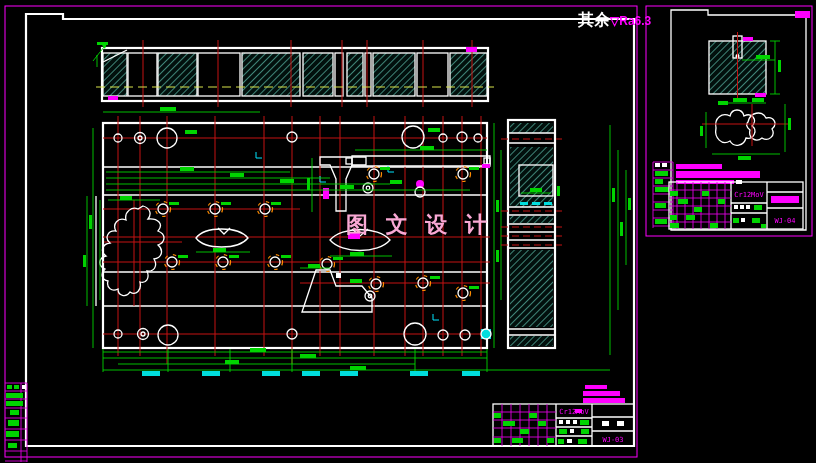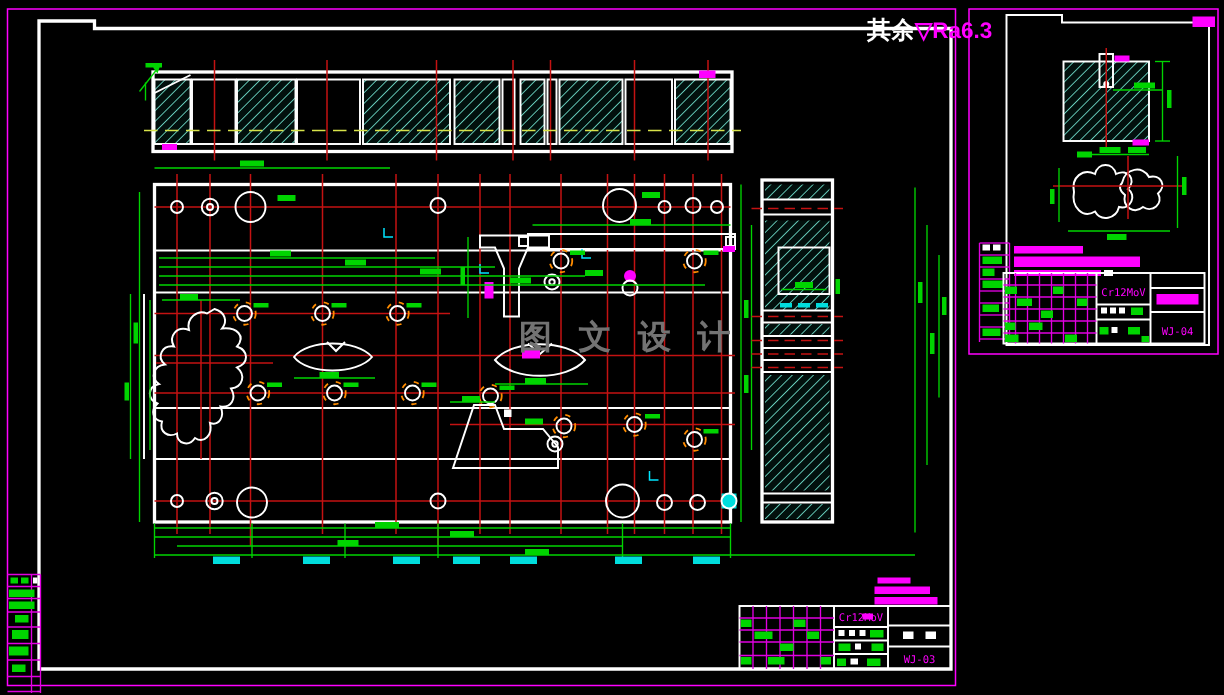--- a/index.html
+++ b/index.html
@@ -18,25 +18,25 @@
   .cl{stroke:#00e5ff;stroke-width:1;fill:none}
   .gb{fill:#00d400}
   .mb{fill:#ff00ff}
   .wb{fill:#ffffff}
   .cb{fill:#00dddd}
   .hatch{fill:url(#h1)}
   .boltring{stroke:#ff8c00;stroke-width:1.2;fill:none;stroke-dasharray:3.5 5.5}
   text{font-family:"DejaVu Sans Mono","Liberation Mono",monospace;}
   .tmag{fill:#ff00ff;font-size:7px;}
   
-  .watermark{position:absolute;left:346px;top:210px;color:#737373;font-weight:bold;
+  .watermark{position:absolute;left:346px;top:210px;color:#f9a8d4;font-weight:bold;
     font-size:22px;letter-spacing:5px;white-space:nowrap;font-family:"DejaVu Sans",sans-serif;}
   .surfnote{position:absolute;left:578px;top:10px;white-space:nowrap;}
   .surfnote .p{color:#ffffff;font-size:16px;font-weight:bold;}
-  .surfnote .r{color:#ff00ff;font-size:15px;font-weight:bold;}
+  .surfnote .r{color:#ff00ff;font-size:12px;font-weight:bold;}
 </style>
 </head>
 <body>
 
 <div class="stage">
 <svg width="816" height="463" viewBox="0 0 816 463">
   <defs>
     <pattern id="h1" patternUnits="userSpaceOnUse" width="5" height="5" patternTransform="rotate(45)">
       <rect width="5" height="5" fill="#02100d"></rect>
       <line x1="0" y1="0" x2="0" y2="5" stroke="#74e6d2" stroke-width="1.1"></line>

